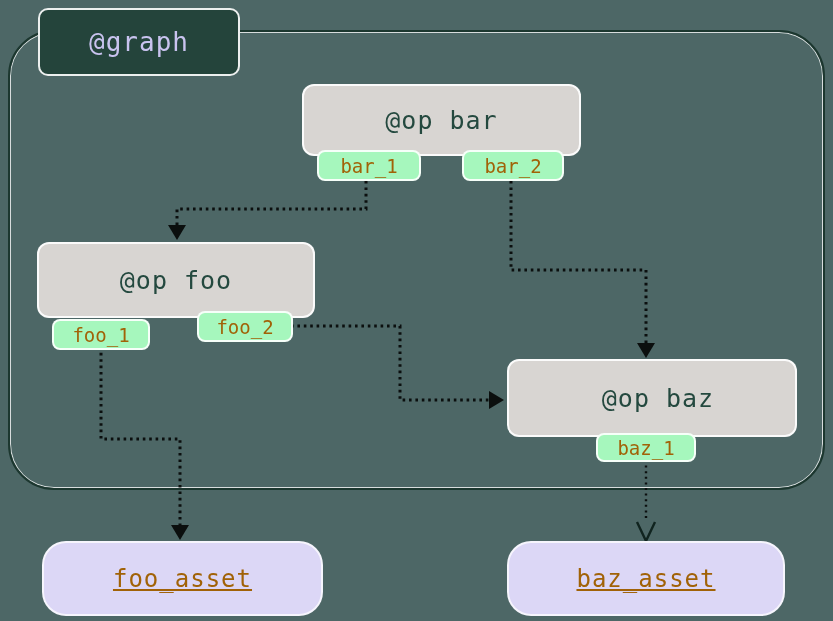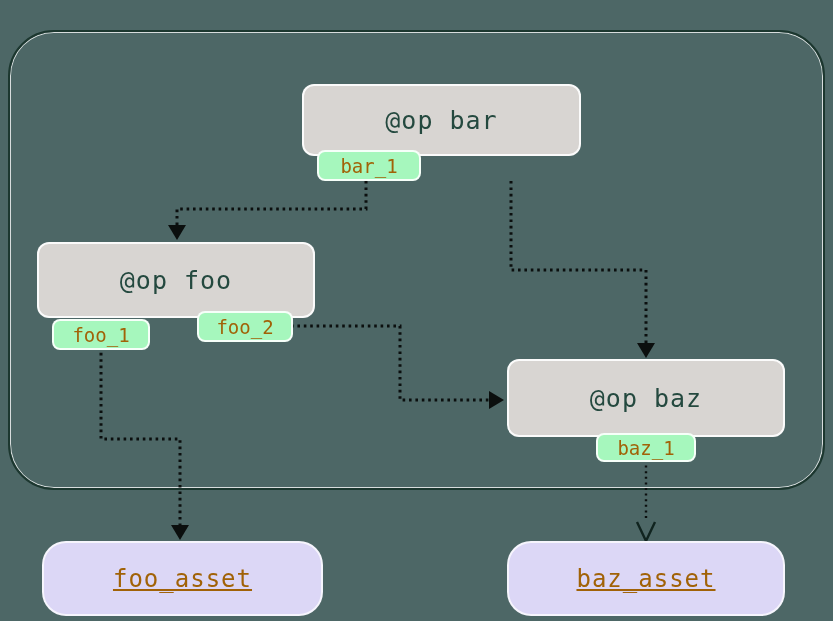--- a/index.html
+++ b/index.html
@@ -42,21 +42,21 @@
     border:2px solid rgba(255,255,255,0.9);
     border-radius:12px;
     color:#24493f;
     font-size:25px;font-weight:500;
     display:flex;align-items:center;justify-content:center;
     z-index:3;
     letter-spacing:1px;
   }
   .op-bar{left:302px;top:84px;width:275px;height:68px;text-align:right;}
   .op-foo{left:37px;top:242px;width:274px;height:72px;}
-  .op-baz{left:507px;top:359px;width:274px;height:74px;}
+  .op-baz{left:507px;top:359px;width:274px;height:74px;padding-left:12px;}
   .out-tab{
     position:absolute;
     background:#a6f7bd;
     border:2px solid rgba(255,255,255,0.9);
     border-radius:8px;
     color:#a16207;
     font-size:19px;font-weight:500;
     display:flex;align-items:center;justify-content:center;
     z-index:4;
   }
@@ -80,26 +80,28 @@
   .asset-foo{left:42px;top:541px;width:277px;height:71px;}
   .asset-baz{left:507px;top:541px;width:274px;height:71px;text-align:right;}
 </style>
 </head>
 <body>
 
 <div class="stage">
 
   <div class="graph-container"></div>
 
+  <div class="graph-label">@graph</div>
 
   <div class="op-node op-bar">@op bar</div>
   <div class="op-node op-foo">@op foo</div>
   <div class="op-node op-baz">@op baz</div>
 
   <div class="out-tab tab-bar1">bar_1</div>
+  <div class="out-tab tab-bar2">bar_2</div>
   <div class="out-tab tab-foo1">foo_1</div>
   <div class="out-tab tab-foo2">foo_2</div>
   <div class="out-tab tab-baz1">baz_1</div>
 
   <div class="asset-node asset-foo">foo_asset</div>
   <div class="asset-node asset-baz">baz_asset</div>
 
   <svg class="edges-layer" width="833" height="621" viewBox="0 0 833 621">
 
     <g>

